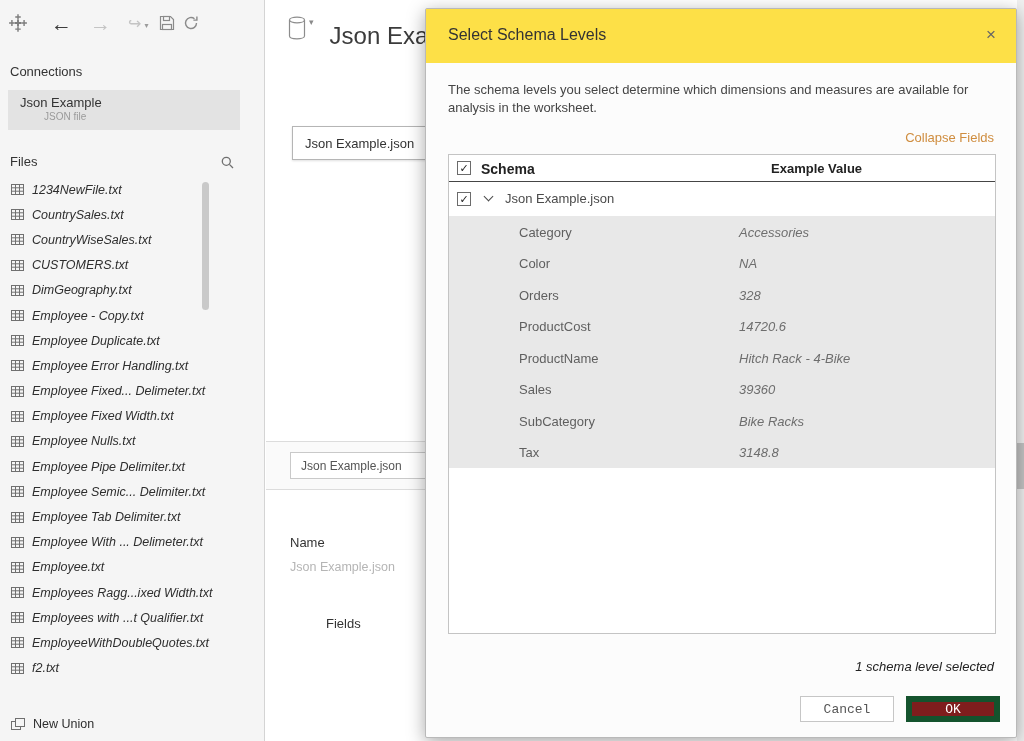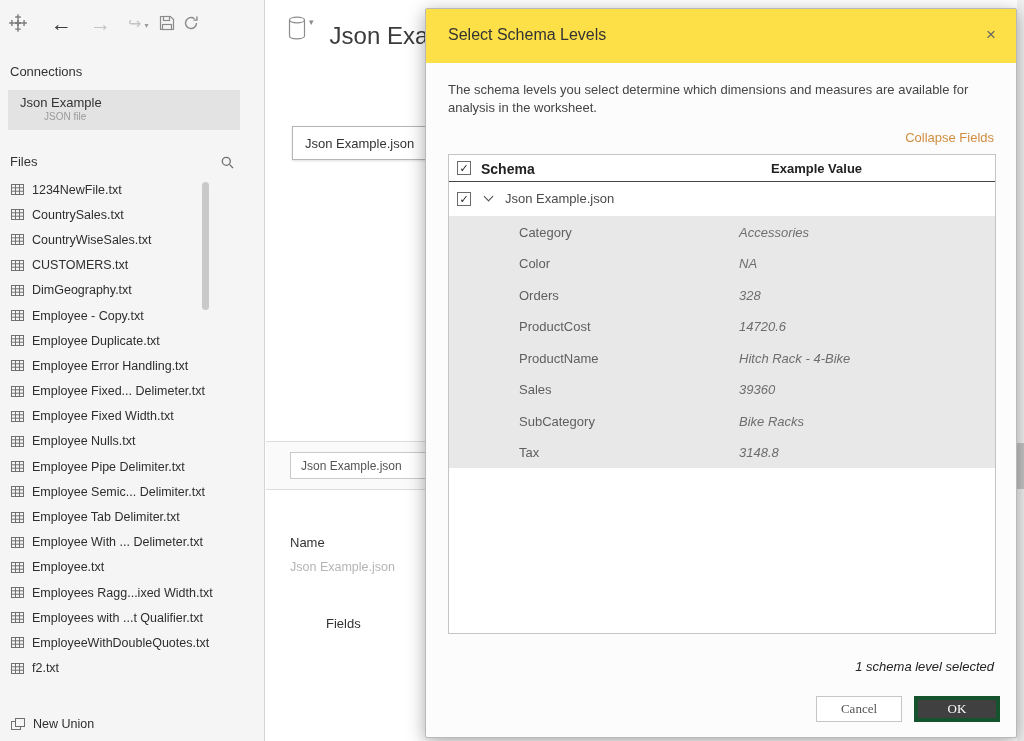--- a/index.html
+++ b/index.html
@@ -29,21 +29,21 @@
 
   .connections-title { position:absolute; left:10px; top:64px; font-size:13px; color:#333; }
   .connection-item { position:absolute; left:8px; top:90px; width:232px; height:40px;
                      background:#e3e3e3; padding:5px 0 0 12px; }
   .connection-name { font-size:13px; color:#333; }
   .connection-type { font-size:10px; color:#9a9a9a; margin-left:24px; margin-top:1px; }
 
   .files-title { position:absolute; left:10px; top:154px; font-size:13px; color:#333; }
   .search-icon { position:absolute; right:30px; top:156px; display:flex; }
 
-  .file-list { position:absolute; left:0; top:177px; width:265px; }
+  .file-list { position:absolute; left:0; top:177px; width:265px;font-style:italic; }
   .file-row { height:25.2px; display:flex; align-items:center; padding-left:11px;
               font-size:12.5px; color:#2e2e2e; white-space:nowrap; }
   .file-row svg { margin-right:8px; flex:0 0 auto; }
 
   .list-scrollbar { position:absolute; left:202px; top:182px; width:7px; height:128px;
                     background:#c9c9c9; border-radius:4px; }
 
   .new-union { position:absolute; left:0; top:710px; width:265px; height:28px;
                display:flex; align-items:center; padding-left:11px;
                font-size:12.5px; color:#2e2e2e; }
@@ -105,24 +105,24 @@
   .fields-block { position:absolute; left:0; top:61px; width:100%; background:#e8e8e8; }
   .field-row { position:relative; height:31.5px; }
   .field-name  { position:absolute; left:70px;  top:50%; transform:translateY(-50%);
                  font-size:13px; color:#5f5f5f; }
   .field-value { position:absolute; left:290px; top:50%; transform:translateY(-50%);
                  font-size:13px; font-style:italic; color:#6e6e6e; }
 
   .status-text { position:absolute; right:22px; top:650px; font-size:13px;
                  font-style:italic; color:#222; }
   .dialog-buttons { position:absolute; right:16px; top:687px; display:flex; gap:12px; }
-  .btn { width:86px; height:26px; font-size:13px; display:flex; align-items:center;
-         justify-content:center; font-family:Liberation Serif, serif; }
+  .btn { width:94px; height:26px; font-size:13px; display:flex; align-items:center;
+         justify-content:center; font-family:Liberation Mono, monospace; }
   .btn-cancel { background:#fff; border:1px solid #c6c6c6; color:#555; }
-  .btn-ok { background:#404040; border:4px solid #14532d; color:#fff; }
+  .btn-ok { background:#7f1d1d; border:6px solid #14532d; color:#fff; }
 </style>
 </head>
 <body>
 
 <div class="app" data-interactable="false">
 
   <aside class="sidebar" data-interactable="false">
 
     <div class="toolbar" data-interactable="false">
       <span class="tb-logo" data-interactable="true">

